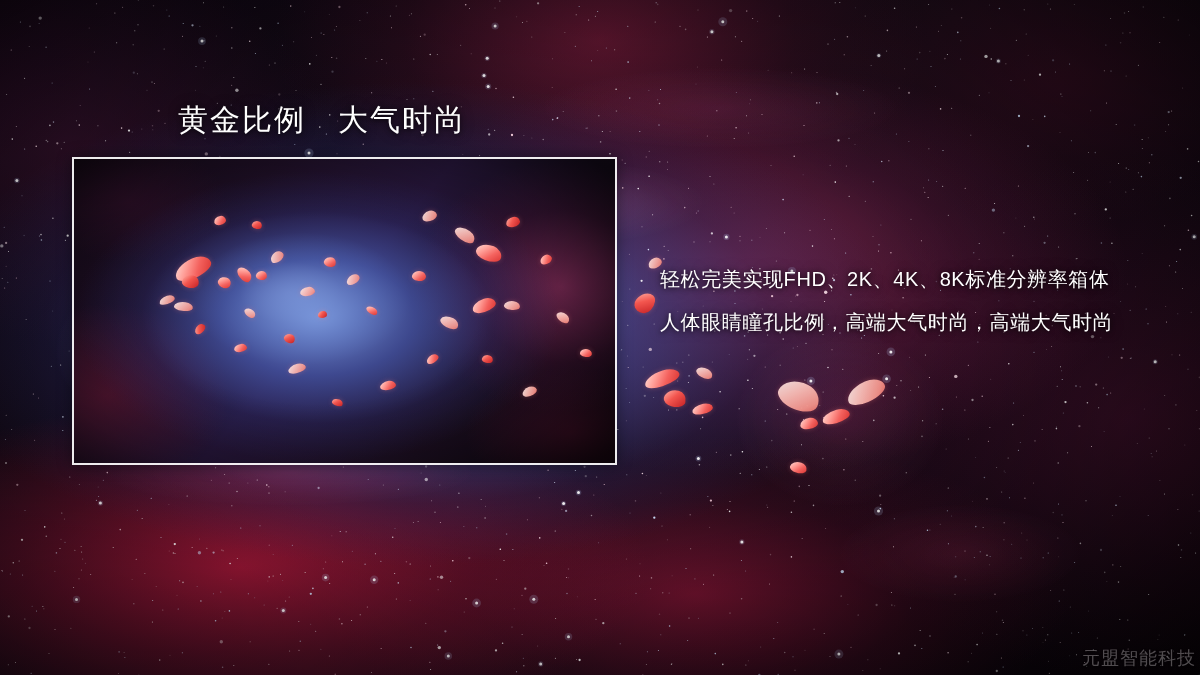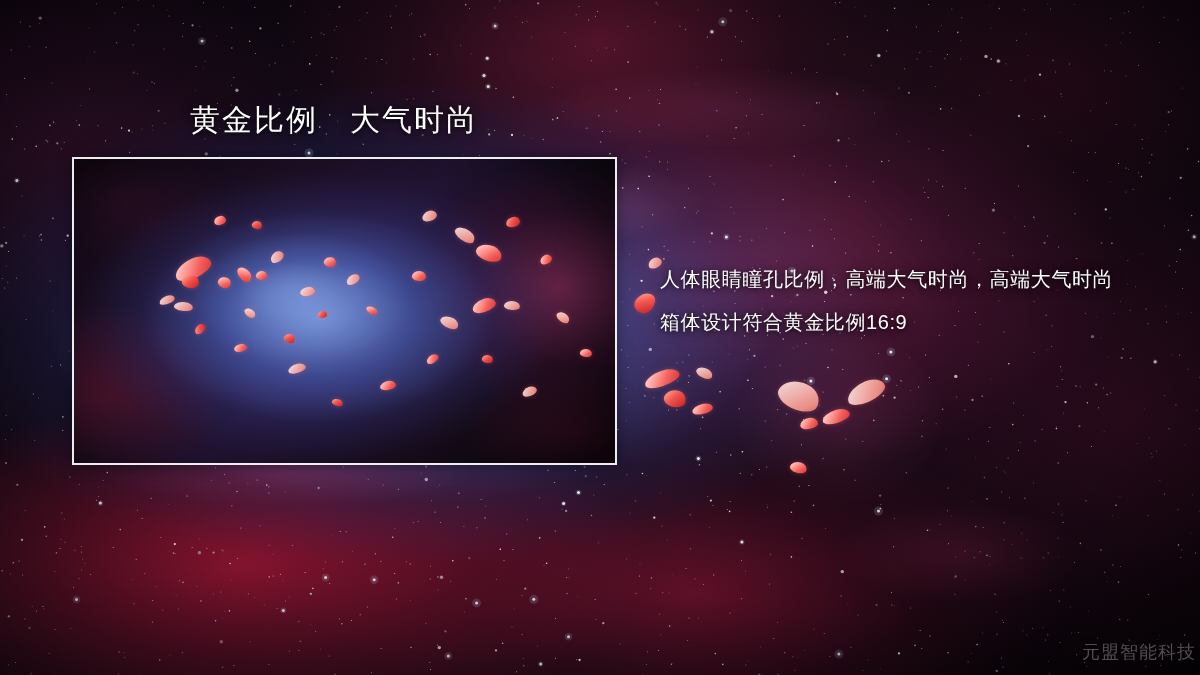--- a/index.html
+++ b/index.html
@@ -94,21 +94,21 @@
     background: linear-gradient(130deg, #fff1ee 0%, #ffc3bb 40%, #f8968c 78%, #e8675f 100%);
     opacity: 0.92;
   }
   .petal.deep {
     background: linear-gradient(126deg, #ffb6ac 0%, #f3564f 44%, #c21e22 100%);
   }
 
   
   #slide-title {
     position: absolute;
-    left: 190px;
+    left: 178px;
     top: 101px;
     font-size: 30px;
     line-height: 38px;
     letter-spacing: 2px;
     color: #ffffff;
     white-space: pre;
     text-shadow: 0 1px 5px rgba(0,0,0,0.70), 0 0 14px rgba(0,0,0,0.45);
   }
   #body-copy {
     position: absolute;
@@ -120,21 +120,21 @@
     font-size: 20px;
     line-height: 43px;
     letter-spacing: 0.6px;
     color: #ffffff;
     white-space: nowrap;
     text-shadow: 0 1px 5px rgba(0,0,0,0.75), 0 0 12px rgba(0,0,0,0.50);
   }
   #watermark {
     position: absolute;
     right: 4px;
-    bottom: 11px;
+    bottom: 5px;
     font-size: 18px;
     letter-spacing: 1px;
     color: rgba(196,188,192,0.40);
     text-shadow: 0 1px 2px rgba(0,0,0,0.5);
   }
 </style>
 </head>
 <body>
 
 <div id="slide">
@@ -1780,19 +1780,19 @@
       <div class="petal pale" style="left: 778px; top: 382px; width: 42px; height: 28px; transform: rotate(26deg);"></div>
       <div class="petal" style="left: 800px; top: 418px; width: 18px; height: 11px; transform: rotate(-8deg);"></div>
       <div class="petal pale" style="left: 846px; top: 382px; width: 40px; height: 20px; transform: rotate(-24deg);"></div>
       <div class="petal" style="left: 822px; top: 410px; width: 28px; height: 13px; transform: rotate(-16deg);"></div>
       <div class="petal" style="left: 790px; top: 462px; width: 17px; height: 11px; transform: rotate(18deg);"></div>
       <div class="petal deep" style="left: 636px; top: 292px; width: 18px; height: 22px; transform: rotate(40deg);"></div>
       <div class="petal pale" style="left: 648px; top: 258px; width: 14px; height: 10px; transform: rotate(-22deg);"></div>
     </div>
 
   <div id="body-copy">
+    <div class="line">轻松完美实现FHD、2K、4K、8K标准分辨率箱体</div>
     <div class="line">人体眼睛瞳孔比例，高端大气时尚，高端大气时尚</div>
-    <div class="line">箱体设计符合黄金比例16:9</div>
   </div>
 
   <div id="watermark">元盟智能科技</div>
 
 </div>
 
 </body></html>

